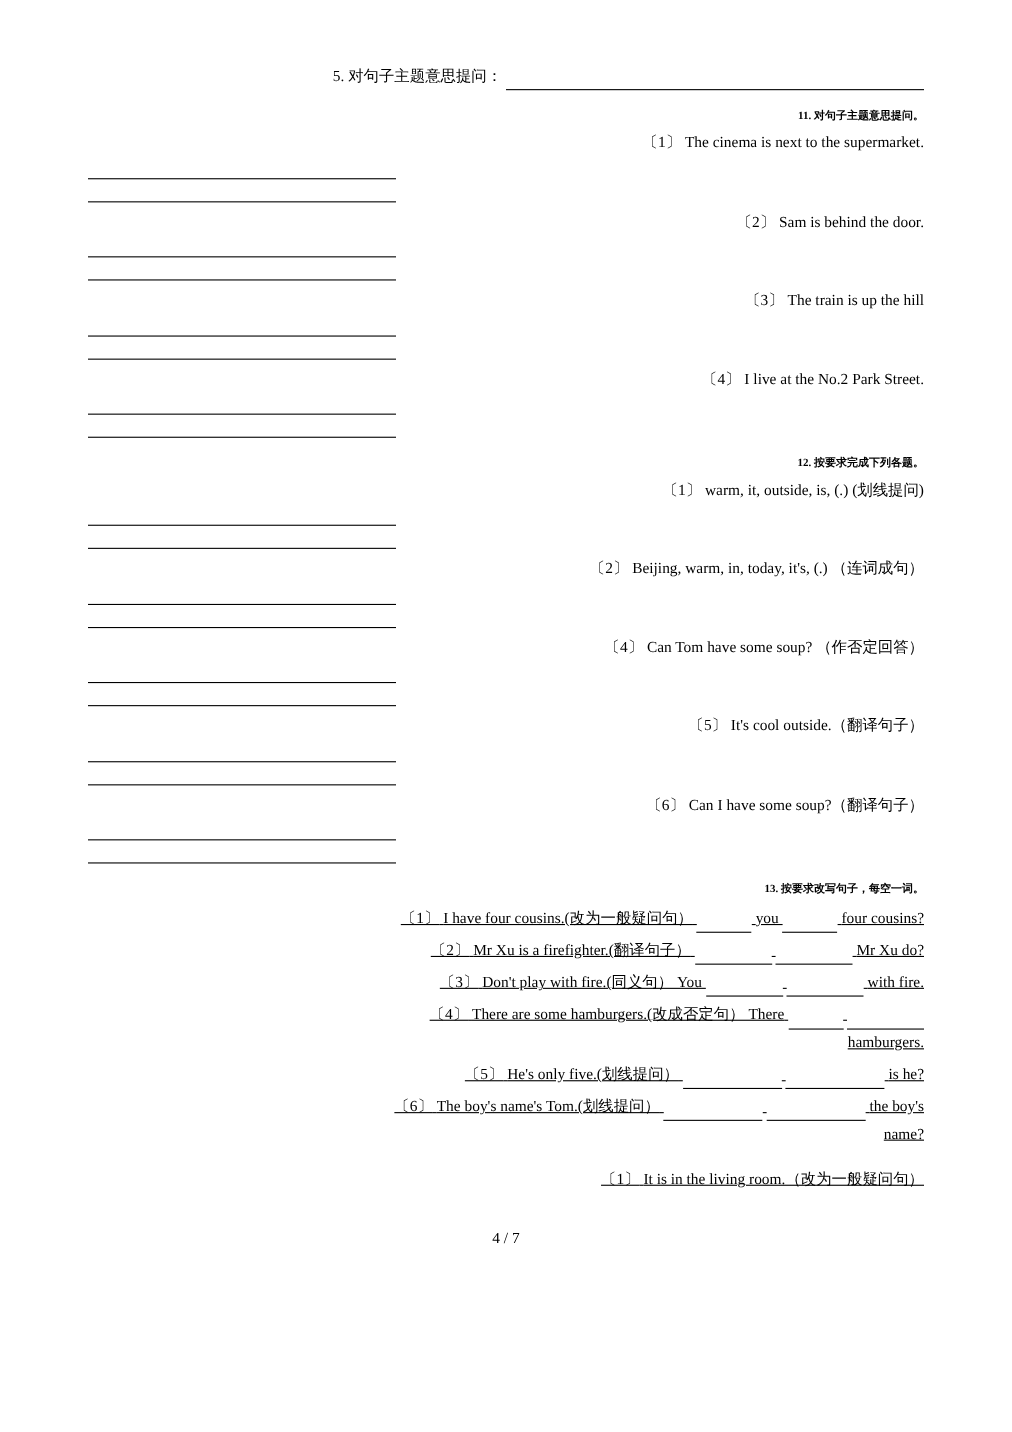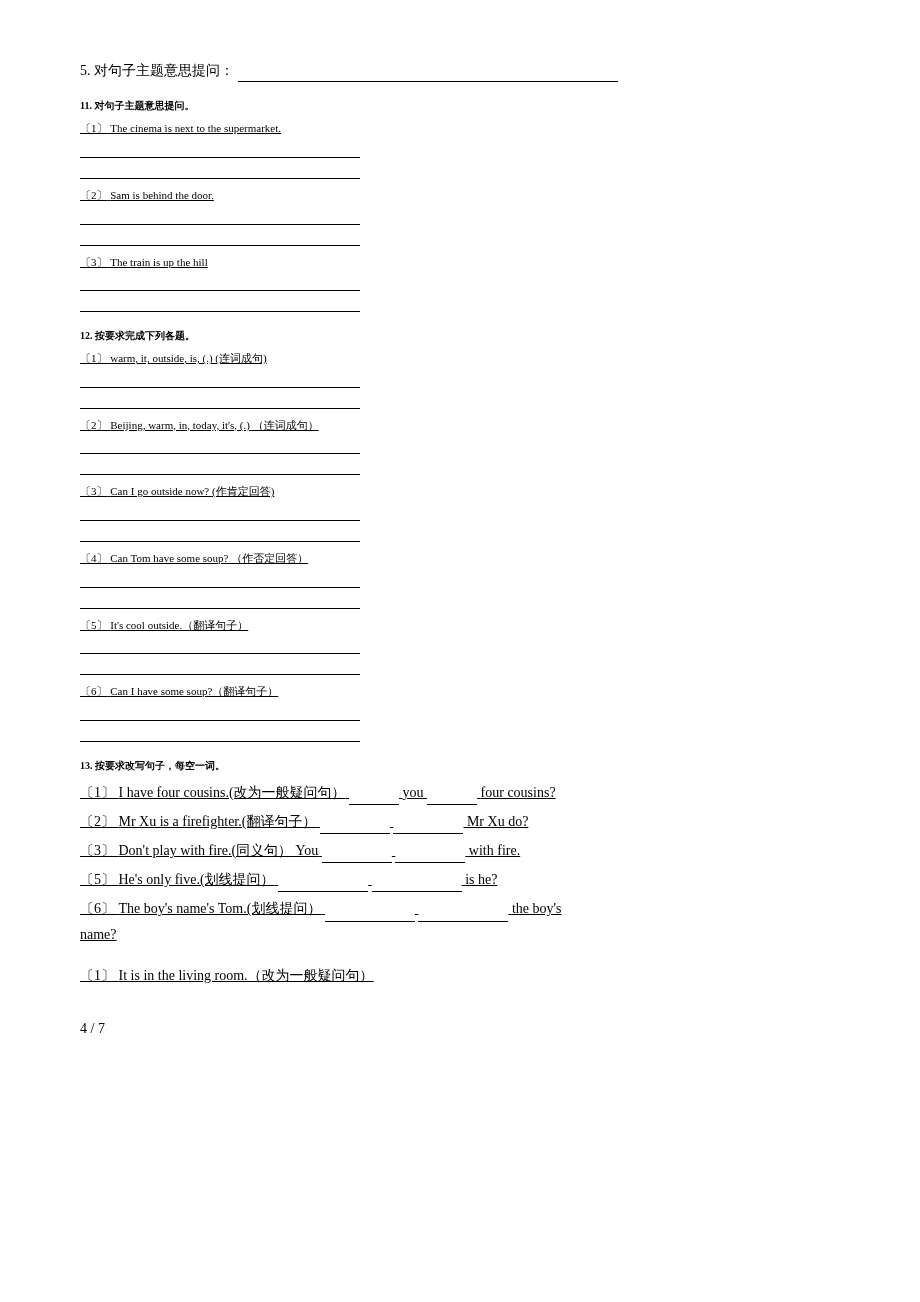--- a/index.html
+++ b/index.html
@@ -20,35 +20,35 @@
     .section-header {
       font-weight: bold;
       font-size: 10px;
       margin-bottom: 6px;
     }
     .question-block {
       margin-bottom: 8px;
     }
     .question-item {
       margin-bottom: 2px;
-      font-size: 11px;
-      text-decoration: underline;
+      font-size: 14px;
     }
     .answer-lines {
       margin: 2px 0 8px 0;
     }
     .answer-line {
       display: block;
       width: 280px;
       border-bottom: 1px solid #000;
       margin-bottom: 3px;
       height: 18px;
     }
     .section {
       margin-bottom: 16px;
+      text-align: right;
     }
     .fill-blank {
       display: inline-block;
       border-bottom: 1px solid #000;
       min-width: 70px;
       height: 16px;
       vertical-align: bottom;
     }
     .fill-blank-sm {
       display: inline-block;
@@ -58,20 +58,21 @@
       vertical-align: bottom;
     }
     .fill-blank-lg {
       display: inline-block;
       border-bottom: 1px solid #000;
       min-width: 90px;
       height: 16px;
       vertical-align: bottom;
     }
     .page-num {
+      text-align: center;
       margin-top: 30px;
       font-size: 14px;
     }
     .q13-item {
       margin-bottom: 4px;
       font-size: 14px;
       line-height: 1.8;
       text-decoration: underline;
     }
   </style>
@@ -112,57 +113,57 @@
     <div class="question-item">
       <span>〔3〕</span>
       <span>The train is up the hill</span>
     </div>
     <div class="answer-lines">
       <span class="answer-line"></span>
       <span class="answer-line"></span>
     </div>
   </div>
 
+  <div class="question-block">
+    <div class="question-item">
+      <span>〔4〕</span>
+      <span>I live at the No.2 Park Street.</span>
+    </div>
+    <div class="answer-lines">
+      <span class="answer-line"></span>
+      <span class="answer-line"></span>
+    </div>
+  </div>
 </div>
 
 <div class="section">
   <div class="section-header">12. 按要求完成下列各题。</div>
 
   <div class="question-block">
     <div class="question-item">
       <span>〔1〕</span>
-      <span>warm, it, outside, is, (.) (连词成句)</span>
+      <span>warm, it, outside, is, (.) (划线提问)</span>
     </div>
     <div class="answer-lines">
       <span class="answer-line"></span>
       <span class="answer-line"></span>
     </div>
   </div>
 
   <div class="question-block">
     <div class="question-item">
       <span>〔2〕</span>
       <span>Beijing, warm, in, today, it's, (.)  （连词成句）</span>
     </div>
     <div class="answer-lines">
       <span class="answer-line"></span>
       <span class="answer-line"></span>
     </div>
   </div>
 
-  <div class="question-block">
-    <div class="question-item">
-      <span>〔3〕</span>
-      <span>Can I go outside now? (作肯定回答)</span>
-    </div>
-    <div class="answer-lines">
-      <span class="answer-line"></span>
-      <span class="answer-line"></span>
-    </div>
-  </div>
 
   <div class="question-block">
     <div class="question-item">
       <span>〔4〕</span>
       <span>Can Tom have some soup?  （作否定回答）</span>
     </div>
     <div class="answer-lines">
       <span class="answer-line"></span>
       <span class="answer-line"></span>
     </div>
@@ -212,20 +213,28 @@
   </div>
 
   <div class="q13-item">
     <span>〔3〕</span>
     <span>Don't play with fire.(同义句）  You</span>
     <span class="fill-blank"></span>
     <span class="fill-blank"></span>
     <span>with fire.</span>
   </div>
 
+  <div class="q13-item">
+    <span>〔4〕</span>
+    <span>There are some hamburgers.(改成否定句）  There</span>
+    <span class="fill-blank-sm"></span>
+    <span class="fill-blank"></span>
+    <br>
+    <span>hamburgers.</span>
+  </div>
 
   <div class="q13-item">
     <span>〔5〕</span>
     <span>He's only five.(划线提问）</span>
     <span class="fill-blank-lg"></span>
     <span class="fill-blank-lg"></span>
     <span> is he?</span>
   </div>
 
   <div class="q13-item">

